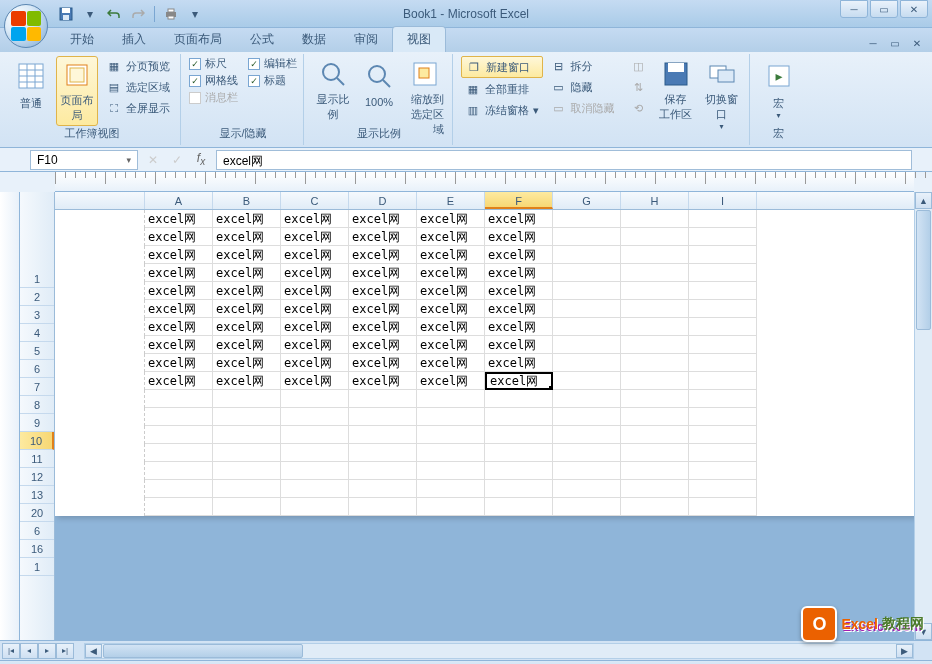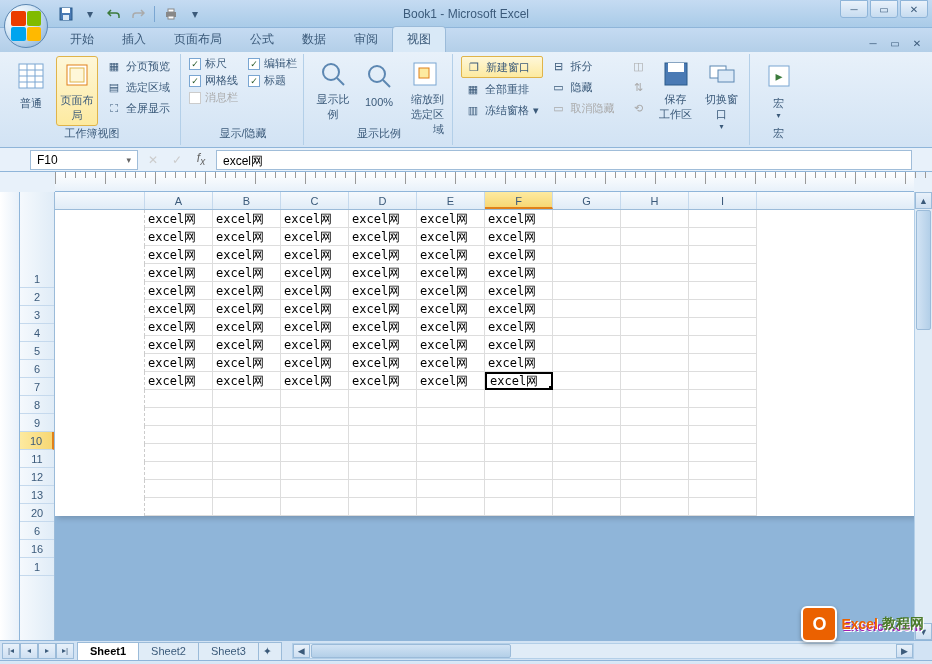--- a/index.html
+++ b/index.html
@@ -704,26 +704,20 @@
   </div>
 </div>
 
 <div class="sheet-tabs-bar">
   <div class="nav-btns">
     <div class="nav-btn">|◂</div>
     <div class="nav-btn">◂</div>
     <div class="nav-btn">▸</div>
     <div class="nav-btn">▸|</div>
   </div>
-  <div id="sheet-tabs" style="display:flex; margin-left:4px;">
-      <div class="sheet-tab active">Sheet1</div>
-      <div class="sheet-tab">Sheet2</div>
-      <div class="sheet-tab">Sheet3</div>
-      <div class="sheet-tab" style="width: 24px; padding: 2px 4px;"><span>✦</span></div>
-    </div>
   <div class="h-scroll">
     <div class="scroll-btn" style="position:absolute;left:0;top:0;bottom:0;width:17px;height:auto;">◀</div>
     <div class="h-scroll-thumb"></div>
     <div class="scroll-btn" style="position:absolute;right:0;top:0;bottom:0;width:17px;height:auto;">▶</div>
   </div>
 </div>
 
 <div class="status-bar">
 
   <div class="status-right">

